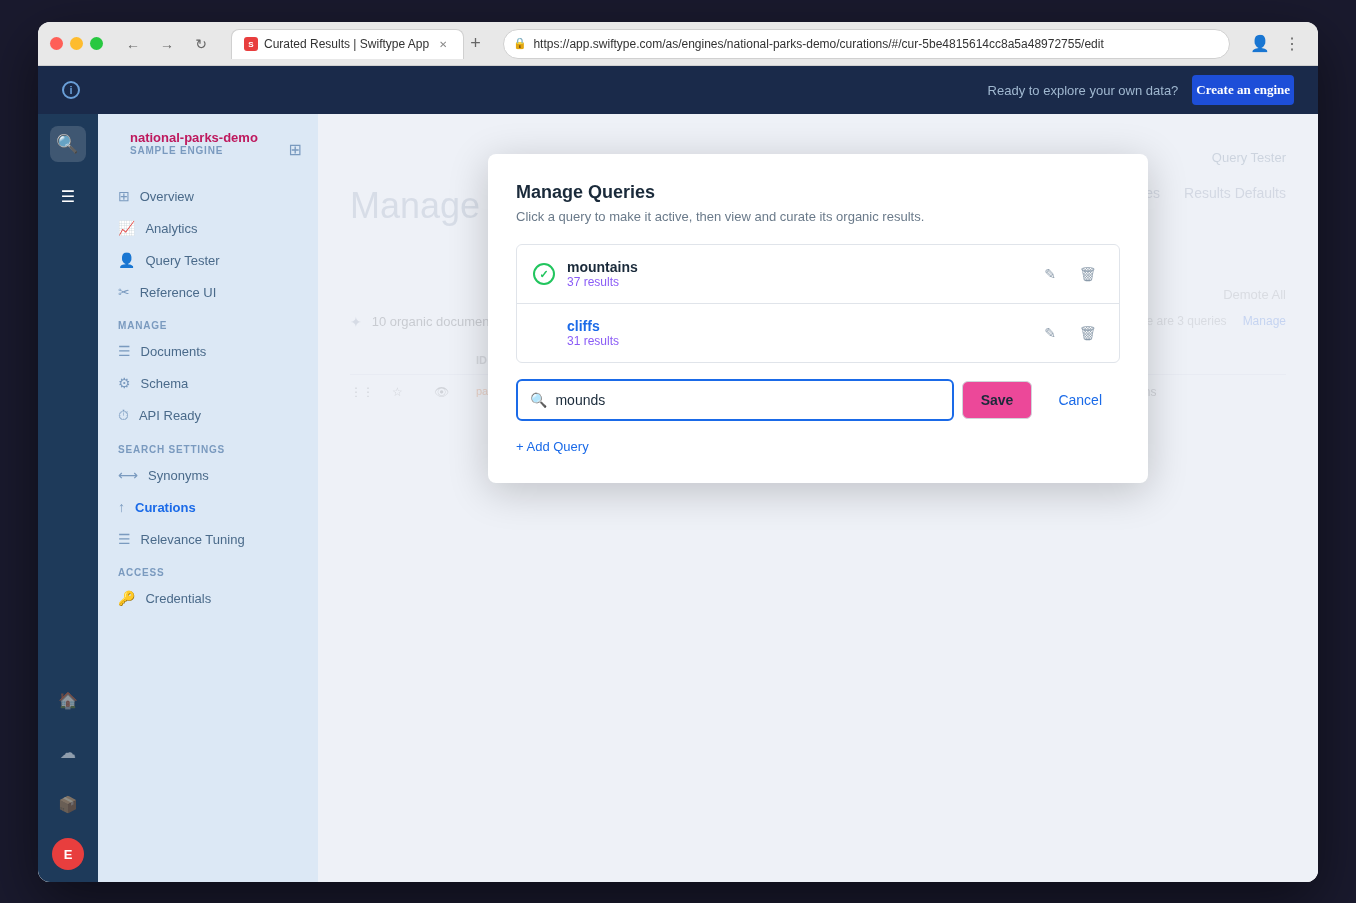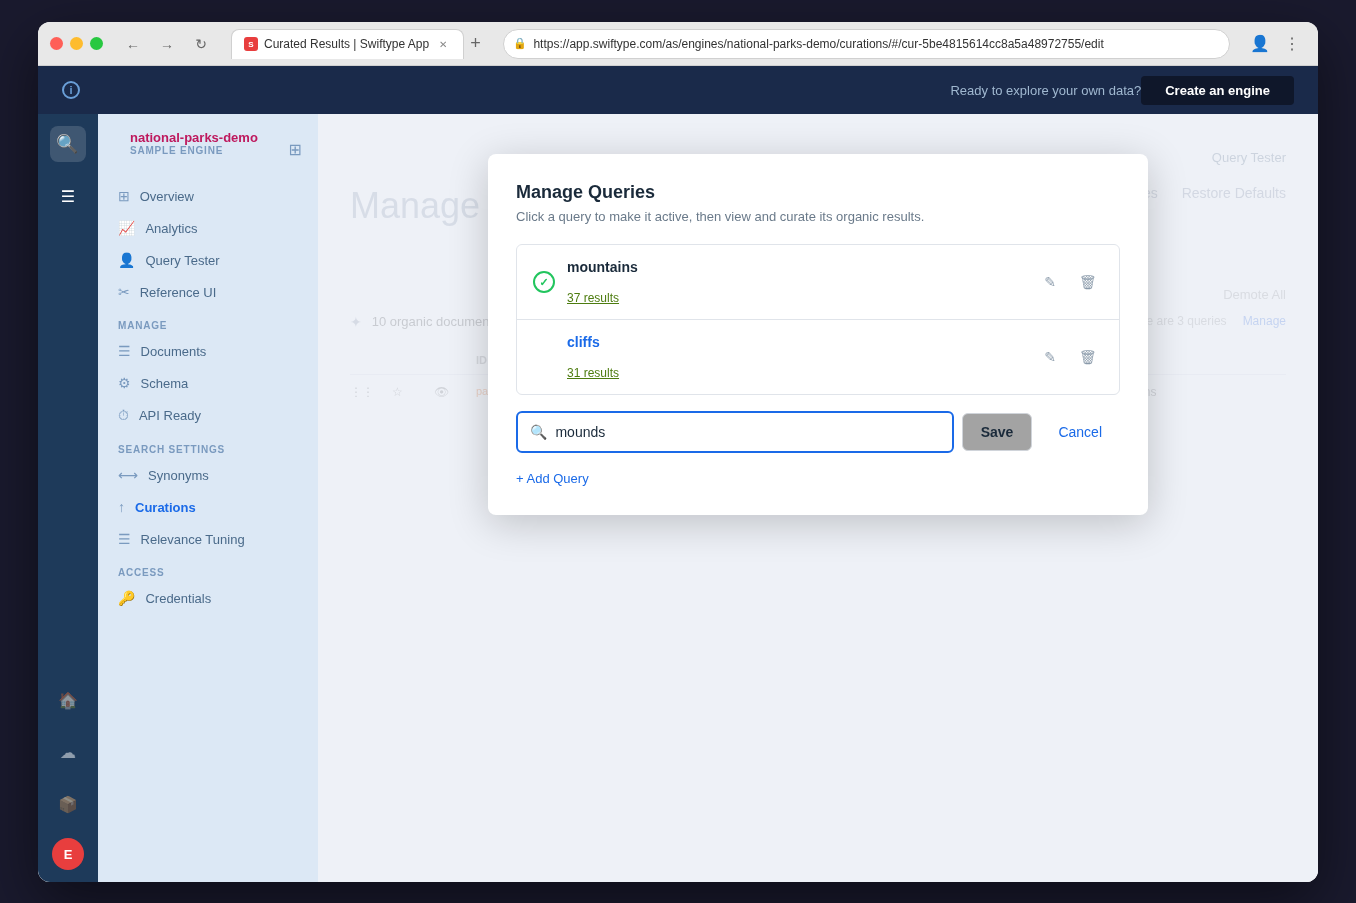--- a/index.html
+++ b/index.html
@@ -134,31 +134,33 @@
     .banner-info-icon {
       width: 18px; height: 18px;
       border: 2px solid #6a9fd8;
       border-radius: 50%;
       display: flex; align-items: center; justify-content: center;
       font-size: 11px; color: #6a9fd8; font-weight: bold;
     }
     .banner-right {
       display: flex;
       align-items: center;
+      gap: 14px;
     }
     .banner-cta-text { font-size: 13px; color: #a0b8d0; }
     .create-engine-btn {
-      background: #0f172a;
+      background: #1d4ed8;
       color: white;
       border: none;
       border-radius: 4px;
-      padding: 7px 24px;
+      padding: 7px 4px;
       font-size: 13px;
       font-weight: 600;
       cursor: pointer;
+      font-family: Liberation Serif, serif;
     }
 
     
     .main-layout {
       flex: 1;
       display: flex;
       overflow: hidden;
     }
 
     
@@ -339,23 +341,22 @@
       color: #1a2a3a;
     }
     .query-name-link {
       font-size: 14px;
       font-weight: 600;
       color: #1a6ae8;
       cursor: pointer;
     }
     .query-results {
       font-size: 12px;
-      color: #4d7c0f;
-      margin-top: 16px;
-      text-decoration: underline;
+      color: #8b5cf6;
+      margin-top: 0;
     }
     .query-actions {
       display: flex;
       gap: 8px;
     }
     .query-action-btn {
       width: 30px; height: 30px;
       border: none; background: none;
       cursor: pointer;
       display: flex; align-items: center; justify-content: center;
@@ -383,21 +384,21 @@
     .search-icon-inner { color: #888; font-size: 14px; margin-right: 8px; }
     .search-input {
       flex: 1;
       border: none;
       outline: none;
       font-size: 14px;
       color: #1a2a3a;
       background: transparent;
     }
     .save-btn {
-      background: #a3a3a3;
+      background: #ec4899;
       border: 1px solid #d0d4da;
       border-radius: 6px;
       padding: 10px 18px;
       font-size: 14px;
       font-weight: 600;
       color: #1a2a3a;
       cursor: pointer;
     }
     .cancel-btn {
       background: white;
@@ -577,21 +578,21 @@
       <div class="main-content">
 
         <div class="page-content">
           <div style="display: flex; justify-content: flex-end; padding: 12px 0; margin-bottom: 8px;">
             <span style="font-size: 13px; color: #8899aa; cursor: pointer;">Query Tester</span>
           </div>
           <div class="page-header">
             <div class="page-title">Manage Curation</div>
             <div class="page-actions">
               <span class="page-action-link">Manage Queries</span>
-              <span class="page-action-link">Restore Defaults</span>
+              <span class="page-action-link">Results Defaults</span>
             </div>
           </div>
         </div>
 
         <div class="bg-content-section">
           <div style="display: flex; justify-content: flex-end; margin-bottom: 12px;">
             <span style="font-size: 13px; color: #aaa;">Demote All</span>
           </div>
           <div class="bg-info-bar">
             <span class="organic-icon">✦</span>

